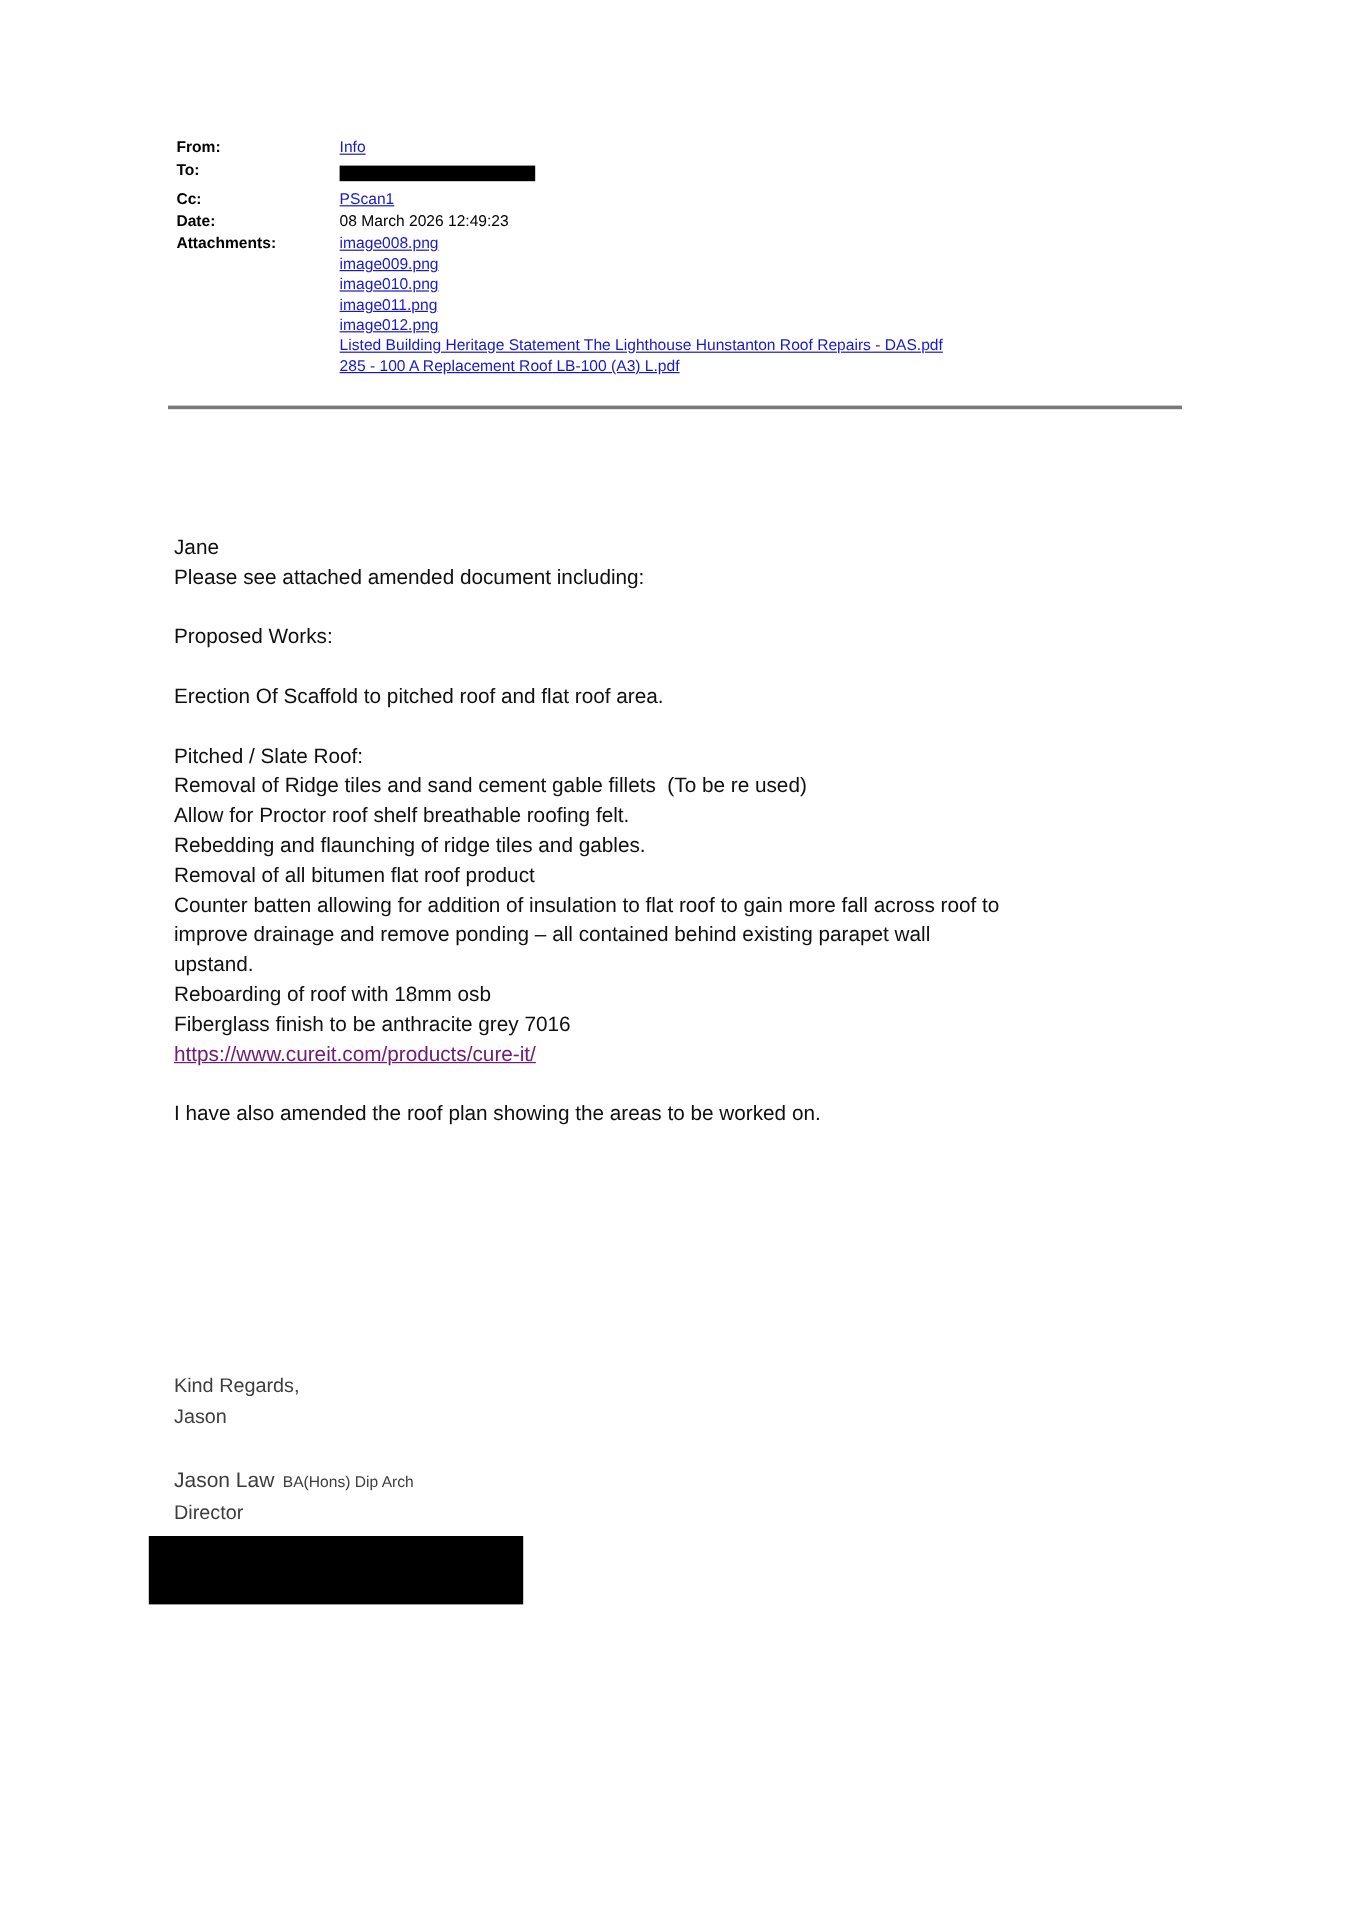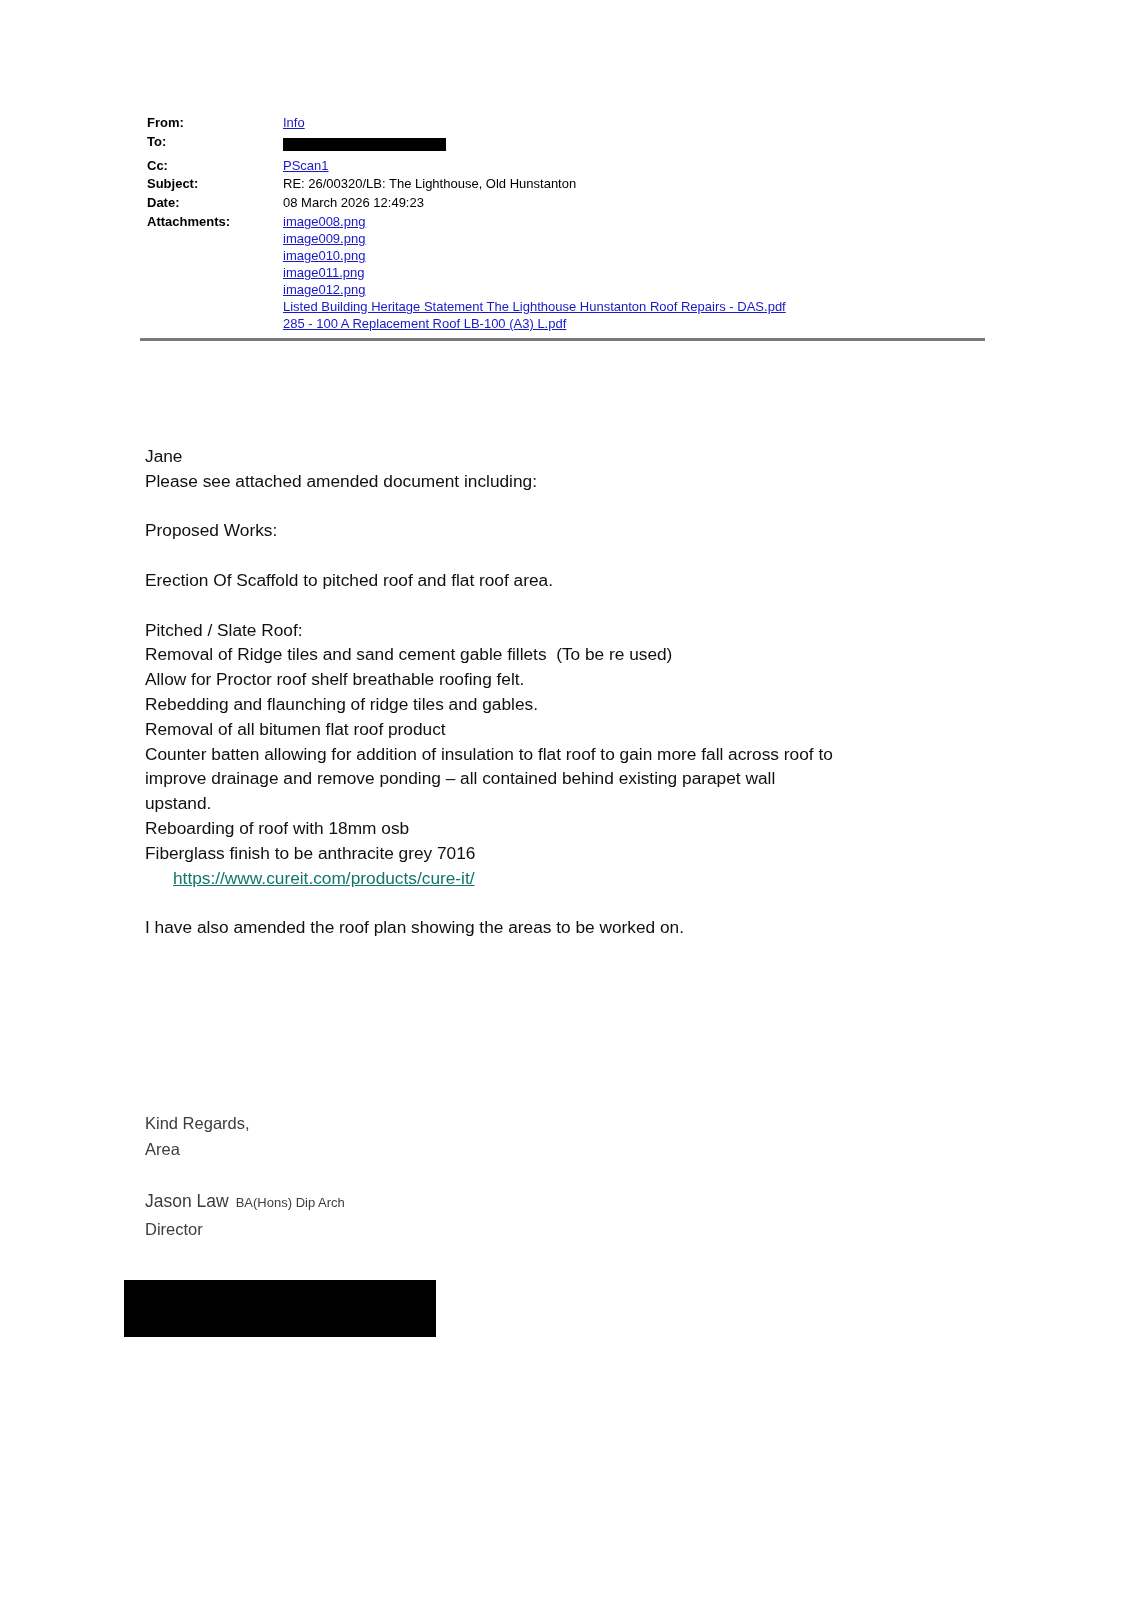--- a/index.html
+++ b/index.html
@@ -24,24 +24,24 @@
   .warning {
     position:absolute; left:145px; top:352px;
     font-family:"Liberation Serif","DejaVu Serif",serif;
     font-size:19.5px; line-height:26px; color:#c8242b;
   }
 
   
   .body { position:absolute; left:145px; top:444px; width:900px; font-size:17.3px; line-height:24.8px; color:#101010; }
   .body p { margin:0; white-space:pre-wrap; }
   .body p.gap { margin-top:24.8px; }
-  .plink { color:#0f766e; text-decoration:underline;margin-left:28px; }
+  .plink { color:#701a75; text-decoration:underline; }
 
   
-  .signature { position:absolute; left:145px; top:1110px; font-size:16.5px; line-height:26px; color:#3d3d3d; }
+  .signature { position:absolute; left:145px; top:1142px; font-size:16.5px; line-height:26px; color:#3d3d3d; }
   .signature p { margin:0; }
   .signature p.gap26 { margin-top:26px; }
   .sig-fullname { font-size:17.5px; }
   .sig-cred { font-size:13px; margin-left:7px; }
 
   
   .redact-block { position:absolute; left:124px; top:1280px; width:312px; height:57px; background:#000; }
 </style>
 </head>
 <body>
@@ -53,24 +53,20 @@
       <span class="hlabel">From:</span>
       <span class="hvalue"><a href="#" class="hlink">Info</a></span>
     </div>
     <div class="hrow">
       <span class="hlabel">To:</span>
       <span class="hvalue"><span class="redact-inline"></span></span>
     </div>
     <div class="hrow">
       <span class="hlabel">Cc:</span>
       <span class="hvalue"><a href="#" class="hlink">PScan1</a></span>
-    </div>
-    <div class="hrow">
-      <span class="hlabel">Subject:</span>
-      <span class="hvalue">RE: 26/00320/LB: The Lighthouse, Old Hunstanton</span>
     </div>
     <div class="hrow">
       <span class="hlabel">Date:</span>
       <span class="hvalue">08 March 2026 12:49:23</span>
     </div>
     <div class="hrow">
       <span class="hlabel">Attachments:</span>
       <span class="hvalue attach-list">
           <a href="#" class="alink">image008.png</a>
           <a href="#" class="alink">image009.png</a>
@@ -100,20 +96,20 @@
 improve drainage and remove ponding – all contained behind existing parapet wall
 upstand.</p>
     <p>Reboarding of roof with 18mm osb</p>
     <p>Fiberglass finish to be anthracite grey 7016</p>
     <p><a href="#" class="plink">https://www.cureit.com/products/cure-it/</a></p>
     <p class="gap">I have also amended the roof plan showing the areas to be worked on.</p>
   </div>
 
   <div class="signature">
     <p>Kind Regards,</p>
-    <p>Area</p>
+    <p>Jason</p>
     <p class="gap26"><span class="sig-fullname">Jason Law</span><span class="sig-cred">BA(Hons) Dip Arch</span></p>
     <p>Director</p>
   </div>
 
   <div class="redact-block"></div>
 
 </div>
 
 </body></html>

